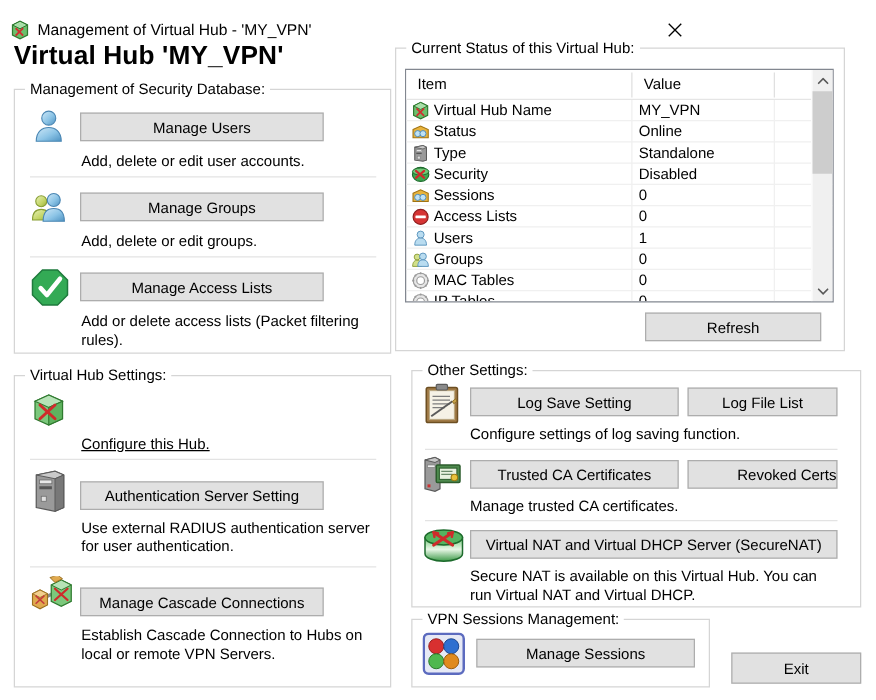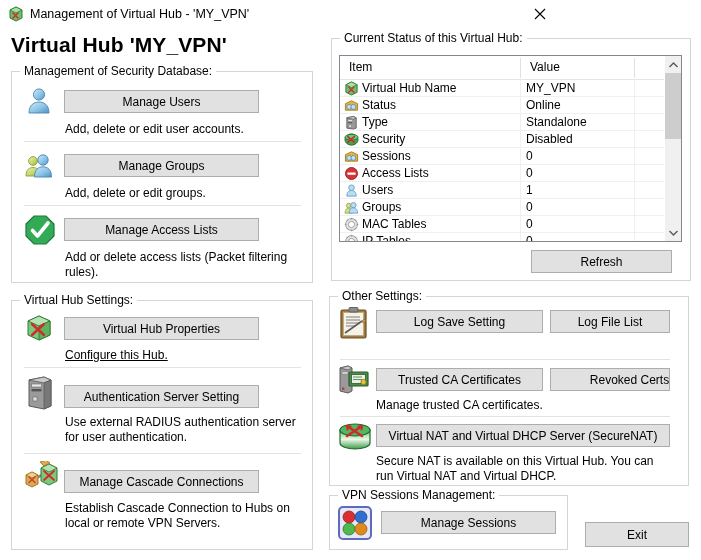--- a/index.html
+++ b/index.html
@@ -8,21 +8,21 @@
     width: 701px; height: 560px;
     background: #ffffff;
     font-family: "Liberation Sans", sans-serif;
     font-size: 12px;
     color: #000000;
     overflow: hidden;
   }
   #app { position: relative; width: 701px; height: 560px; background:#fff; }
 
   
-  .titlebar { position:absolute; left:0; top:0; width:563px; height:28px; background:#ffffff; }
+  .titlebar { position:absolute; left:0; top:10px; width:563px; height:28px; background:#ffffff; }
   .titlebar .tbicon { position:absolute; left:8px; top:6px; width:16px; height:16px; }
   .titlebar .tbtext {
     position:absolute; left:30px; top:5px; height:18px; line-height:18px;
     font-size:12.5px; color:#000;
   }
   .titlebar .closebtn {
     position:absolute; right:0px; top:0px; width:46px; height:28px;
     display:flex; align-items:center; justify-content:center;
     cursor:default;
   }
@@ -182,21 +182,20 @@
     <span class="gtitle">Virtual Hub Settings:</span>
 
     <span class="icon" style="left:12px; top:12px;">
       <svg width="30" height="30" viewBox="0 0 30 30">
         <polygon points="4,8 15,3 26,8 26,22 15,27 4,22" fill="#7cc87c" stroke="#2f7a2f" stroke-width="1"></polygon>
         <polygon points="4,8 15,13 26,8 15,3" fill="#b6e3b6" stroke="#2f7a2f" stroke-width="0.9"></polygon>
         <polygon points="15,13 26,8 26,22 15,27" fill="#5fb35f" stroke="#2f7a2f" stroke-width="0.9"></polygon>
         <path d="M8 11 L20 22 M20 11 L8 22" stroke="#cf2b2b" stroke-width="2.4" fill="none" stroke-linecap="round"></path>
       </svg>
     </span>
-    <div class="btn" style="left:52px; top:16px; width:195px; height:23px;">Virtual Hub Properties</div>
     <div class="desc" style="left:53px; top:47px; width:235px;text-decoration:underline;">Configure this Hub.</div>
     <div class="sep" style="left:12px; top:66px; width:277px;"></div>
 
     <span class="icon" style="left:14px; top:75px;">
       <svg width="28" height="34" viewBox="0 0 28 34">
         <polygon points="3,4 18,1 25,4 25,30 18,33 3,30" fill="#9a9a9a" stroke="#5a5a5a" stroke-width="1"></polygon>
         <polygon points="3,4 18,7 25,4 18,1" fill="#c9c9c9" stroke="#5a5a5a" stroke-width="0.8"></polygon>
         <polygon points="18,7 25,4 25,30 18,33" fill="#787878" stroke="#5a5a5a" stroke-width="0.8"></polygon>
         <rect x="5.5" y="8" width="10" height="3" fill="#e8e8e8" stroke="#6a6a6a" stroke-width="0.6"></rect>
         <rect x="5.5" y="13" width="10" height="2.4" fill="#555"></rect>
@@ -216,21 +215,21 @@
         <polygon points="17,7 25,3 33,7 33,20 25,24 17,20" fill="#7cc87c" stroke="#2f7a2f" stroke-width="1"></polygon>
         <polygon points="17,7 25,11 33,7 25,3" fill="#b6e3b6" stroke="#2f7a2f" stroke-width="0.8"></polygon>
         <path d="M20 10 L30 19 M30 10 L20 19" stroke="#cf2b2b" stroke-width="1.8" fill="none" stroke-linecap="round"></path>
         <polygon points="16,1 22,-1 26,2 20,5" fill="#e0a94e" stroke="#9a6f1e" stroke-width="0.8"></polygon>
       </svg>
     </span>
     <div class="btn" style="left:52px; top:169px; width:195px; height:23px;">Manage Cascade Connections</div>
     <div class="desc" style="left:53px; top:200px; width:238px;">Establish Cascade Connection to Hubs on local or remote VPN Servers.</div>
   </div>
 
-  <div class="gbox" style="left:331px; top:38px; width:360px; height:243px;">
+  <div class="gbox" style="left:316px; top:38px; width:360px; height:243px;">
     <span class="gtitle">Current Status of this Virtual Hub:</span>
 
     <div class="listbox" style="left:7px; top:16px; width:343px; height:187px;">
 
       <div class="lv-head">
         <span class="hcell" style="left:0px;">Item</span>
         <span class="hsep" style="left:180px;"></span>
         <span class="hcell" style="left:181px;">Value</span>
         <span class="hsep" style="left:294px;"></span>
       </div>
@@ -410,20 +409,21 @@
             <line x1="8" y1="14" x2="22" y2="14"></line>
           <line x1="8" y1="17" x2="22" y2="17"></line>
             <line x1="8" y1="20" x2="18" y2="20"></line>
         </g>
         <line x1="7" y1="27" x2="24" y2="15" stroke="#5a5a5a" stroke-width="1.6"></line>
         <polygon points="24,15 26.5,13 27.5,15 25,17" fill="#c9a24a" stroke="#8a6a1e" stroke-width="0.7"></polygon>
       </svg>
     </span>
     <div class="btn" style="left:46px; top:13px; width:167px; height:23px;">Log Save Setting</div>
     <div class="btn" style="left:220px; top:13px; width:120px; height:23px;">Log File List</div>
+    <div class="desc" style="left:46px; top:43px; width:290px;">Configure settings of log saving function.</div>
     <div class="sep" style="left:10px; top:62px; width:330px;"></div>
 
     <span class="icon" style="left:8px; top:67px;">
       <svg width="32" height="32" viewBox="0 0 32 32">
         <polygon points="2,4 10,2 14,4 14,27 10,29 2,27" fill="#9a9a9a" stroke="#5a5a5a" stroke-width="1"></polygon>
         <polygon points="2,4 10,6 14,4 10,2" fill="#c9c9c9" stroke="#5a5a5a" stroke-width="0.8"></polygon>
         <rect x="4" y="8" width="6" height="2" fill="#eee" stroke="#777" stroke-width="0.5"></rect>
         <rect x="4" y="23.5" width="2.4" height="2.4" fill="#cc3333"></rect>
         <rect x="11" y="8" width="19" height="14" rx="1" fill="#4e8a4e" stroke="#2c5c2c" stroke-width="1.2"></rect>
         <rect x="13.5" y="10.5" width="14" height="9" fill="#e8f2e0" stroke="#2c5c2c" stroke-width="0.8"></rect>

